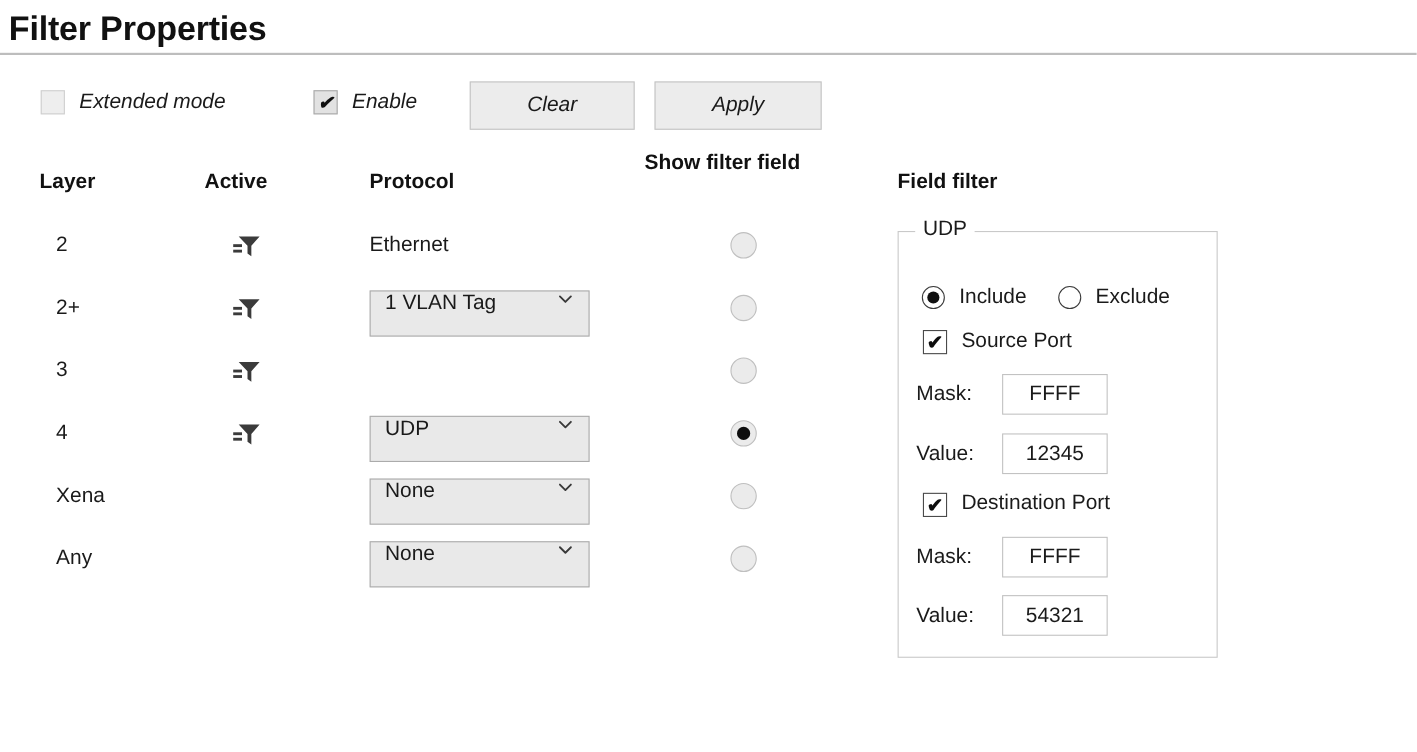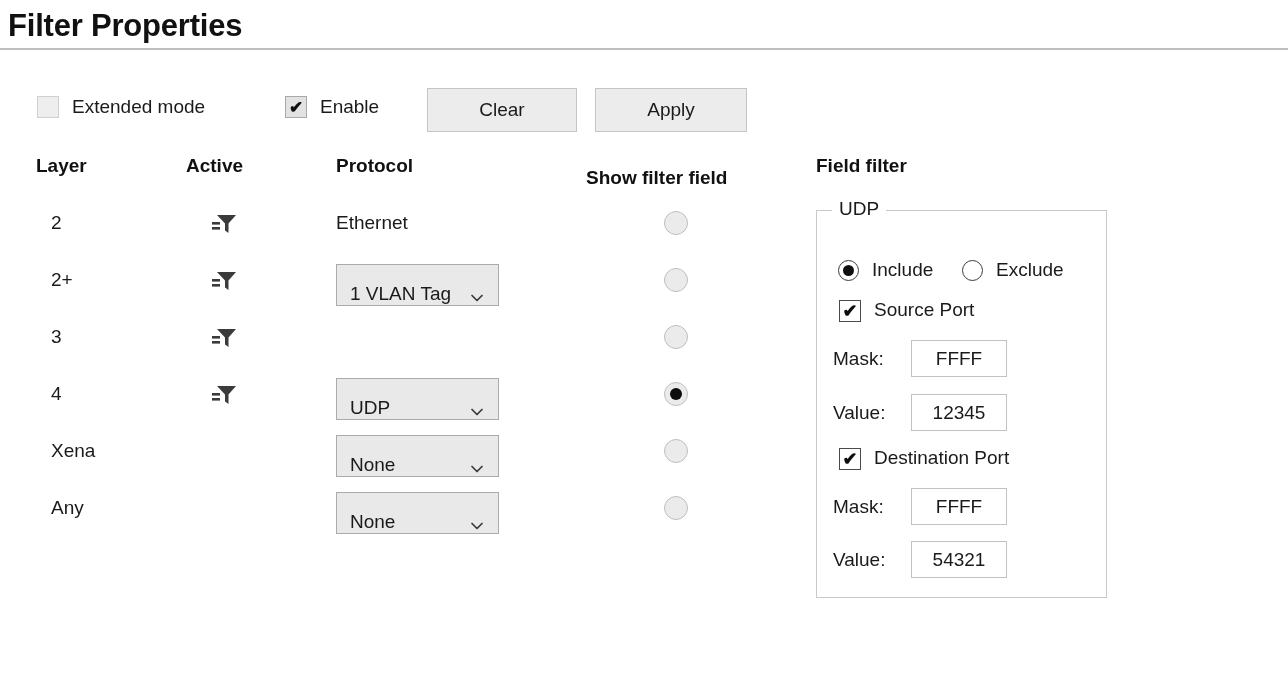--- a/index.html
+++ b/index.html
@@ -18,21 +18,21 @@
     position: absolute; left: 8px; top: 8px;
     font-size: 31px; font-weight: bold; letter-spacing: -0.2px;
     color: #111111;
   }
   .title-rule {
     position: absolute; left: 0px; top: 48px; width: 1288px; height: 2px;
     background: #bdbdbd;
   }
 
   
-  .toolbar { position: absolute; left: 0; top: 84px; width: 1045px; height: 50px; }
+  .toolbar { position: absolute; left: 0; top: 70px; width: 1045px; height: 50px; font-style: italic; }
 
   .chk-wrap { position: absolute; display: flex; align-items: center; }
   .chk-box {
     width: 22px; height: 22px;
     background: #eeeeee; border: 1px solid #cfcfcf;
     display: flex; align-items: center; justify-content: center;
     flex: none;
   }
   .chk-box.checked { background: #e2e2e2; border: 1px solid #a9a9a9; }
   .chk-box .tick { font-size: 17px; line-height: 1; color: #0f0f0f; font-weight: bold; }
@@ -55,23 +55,23 @@
 
   
   .layer-label {
     position: absolute; font-size: 19px; color: #1a1a1a; white-space: nowrap;
   }
   .filter-icon { position: absolute; width: 26px; height: 24px; }
   .proto-static {
     position: absolute; font-size: 19px; color: #1a1a1a; white-space: nowrap;
   }
   .dropdown {
-    position: absolute; width: 163px; height: 42px;
+    position: absolute; width: 200px; height: 42px;
     background: #e9e9e9; border: 1px solid #ababab;
-    display: flex; align-items: flex-end; padding: 0 10px 0 13px;
+    display: flex; align-items: flex-start; padding: 0 10px 0 13px;
   }
   .dropdown .dd-text { font-size: 19px; color: #1a1a1a; flex: 1; white-space: nowrap; }
   .dropdown .dd-chev { width: 14px; height: 14px; flex: none; margin-right: 4px; }
 
   .radio-out {
     position: absolute; width: 24px; height: 24px; border-radius: 50%;
     background: #ebebeb; border: 1px solid #bfbfbf;
     display: flex; align-items: center; justify-content: center;
   }
   .radio-out .dot {
@@ -139,21 +139,21 @@
       <span class="chk-label">Enable</span>
     </div>
 
     <div class="btn" style="left:427px; top:4px; width:150px; height:44px;">Clear</div>
     <div class="btn" style="left:595px; top:4px; width:152px; height:44px;">Apply</div>
   </div>
 
   <div class="col-head" style="left:36px;  top:155px;">Layer</div>
   <div class="col-head" style="left:186px; top:155px;">Active</div>
   <div class="col-head" style="left:336px; top:155px;">Protocol</div>
-  <div class="col-head" style="left:586px; top:167px;text-align:right;">Show filter field</div>
+  <div class="col-head" style="left:586px; top:138px;text-align:right;">Show filter field</div>
   <div class="col-head" style="left:816px; top:155px;">Field filter</div>
 
   <div class="layer-label" style="left:51px; top:212px;">2</div>
   <span class="filter-icon" style="left:211px; top:211px;">
     <svg viewBox="0 0 26 24" width="26" height="24" aria-hidden="true">
       <polygon points="6,4 25,4 17.5,12.5 17.5,22 14,19.5 14,12.5" fill="#3b3b3b"></polygon>
       <rect x="1" y="11" width="8" height="2.6" fill="#3b3b3b"></rect>
       <rect x="1" y="16" width="8" height="2.6" fill="#3b3b3b"></rect>
     </svg>
   </span>

